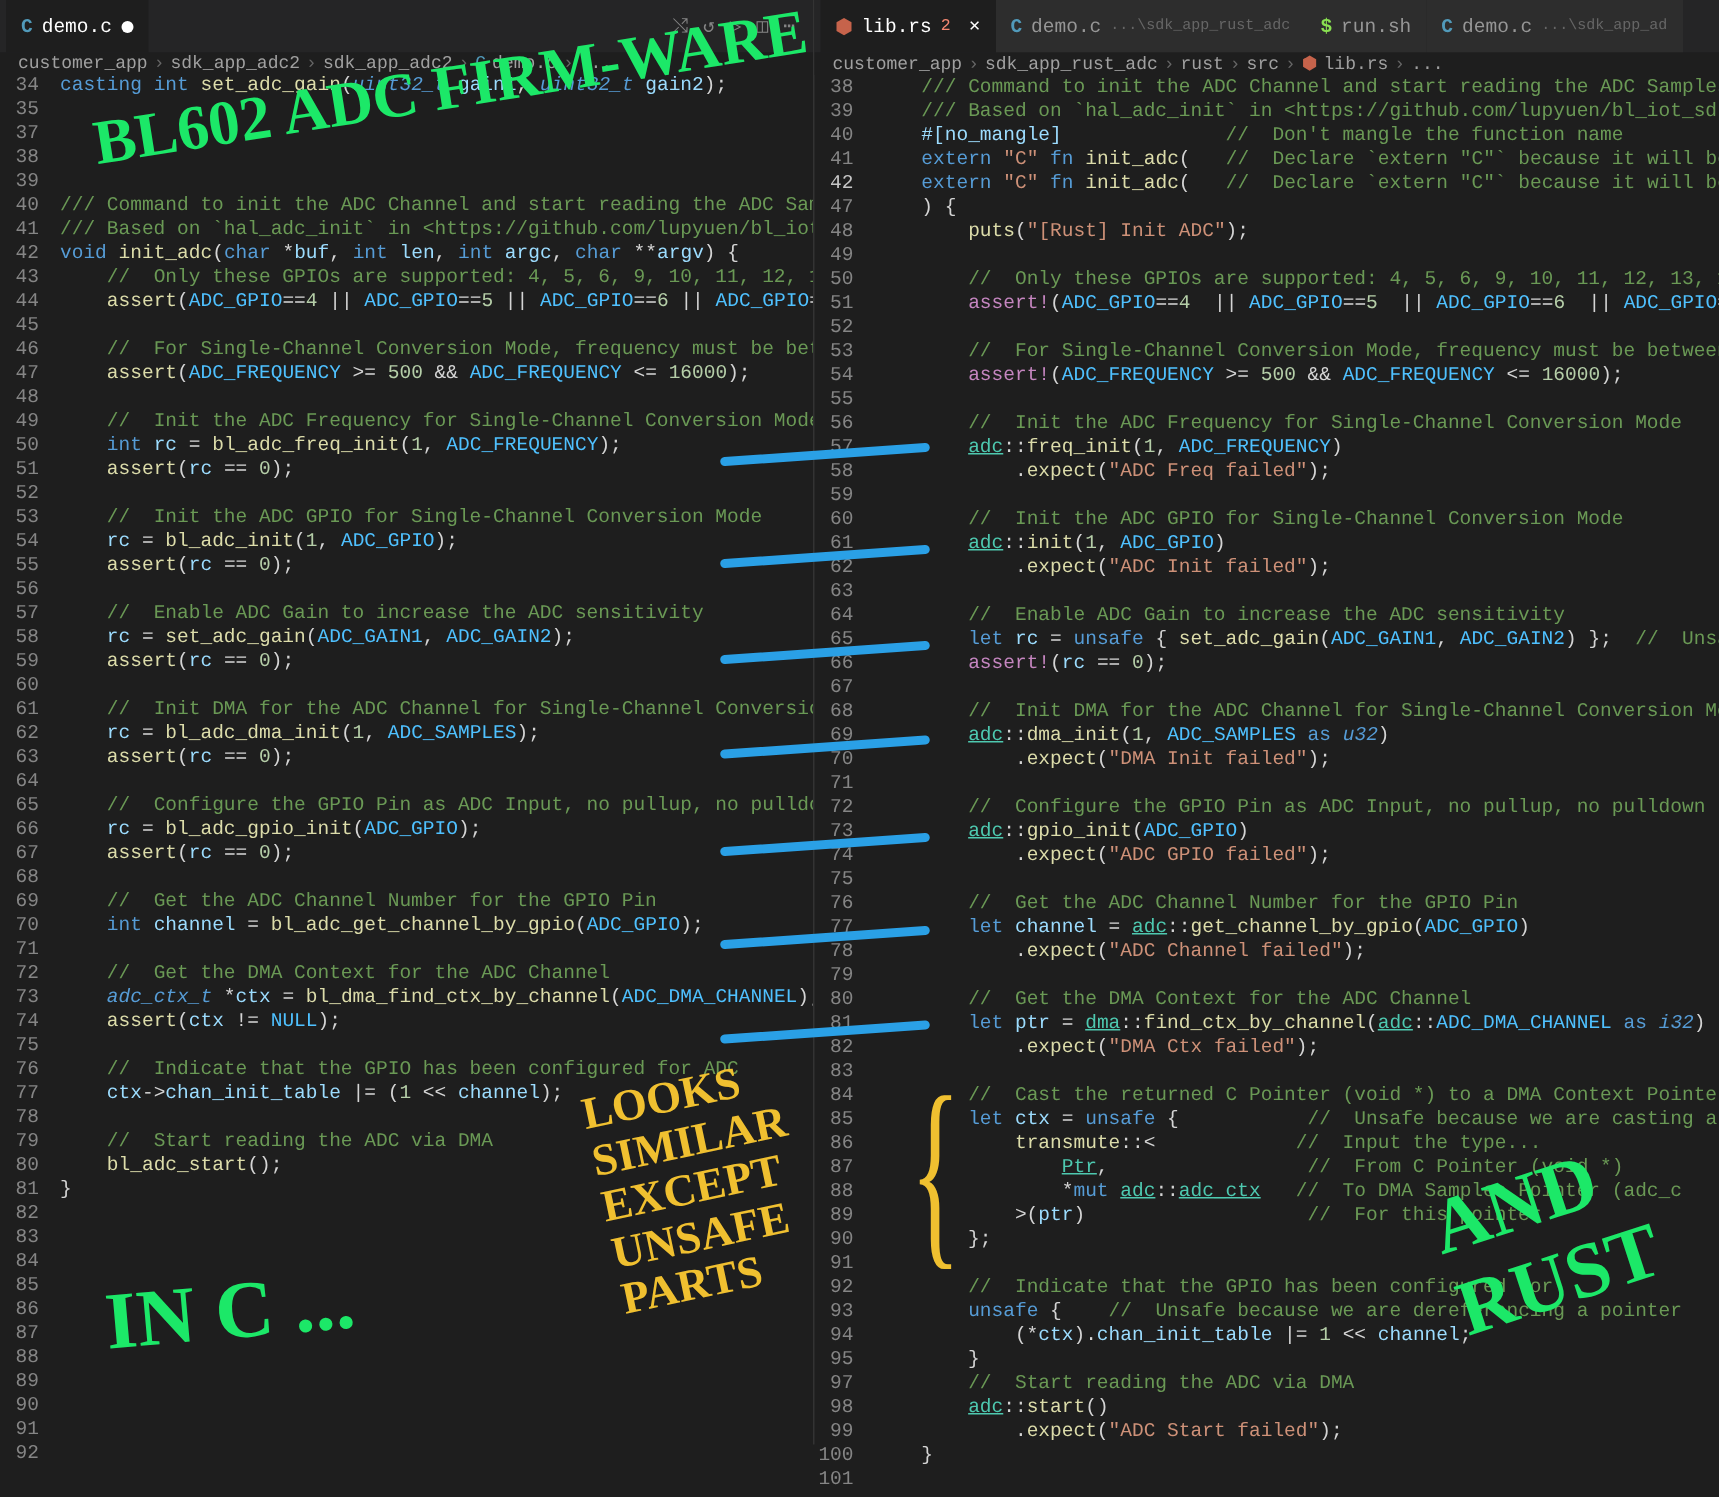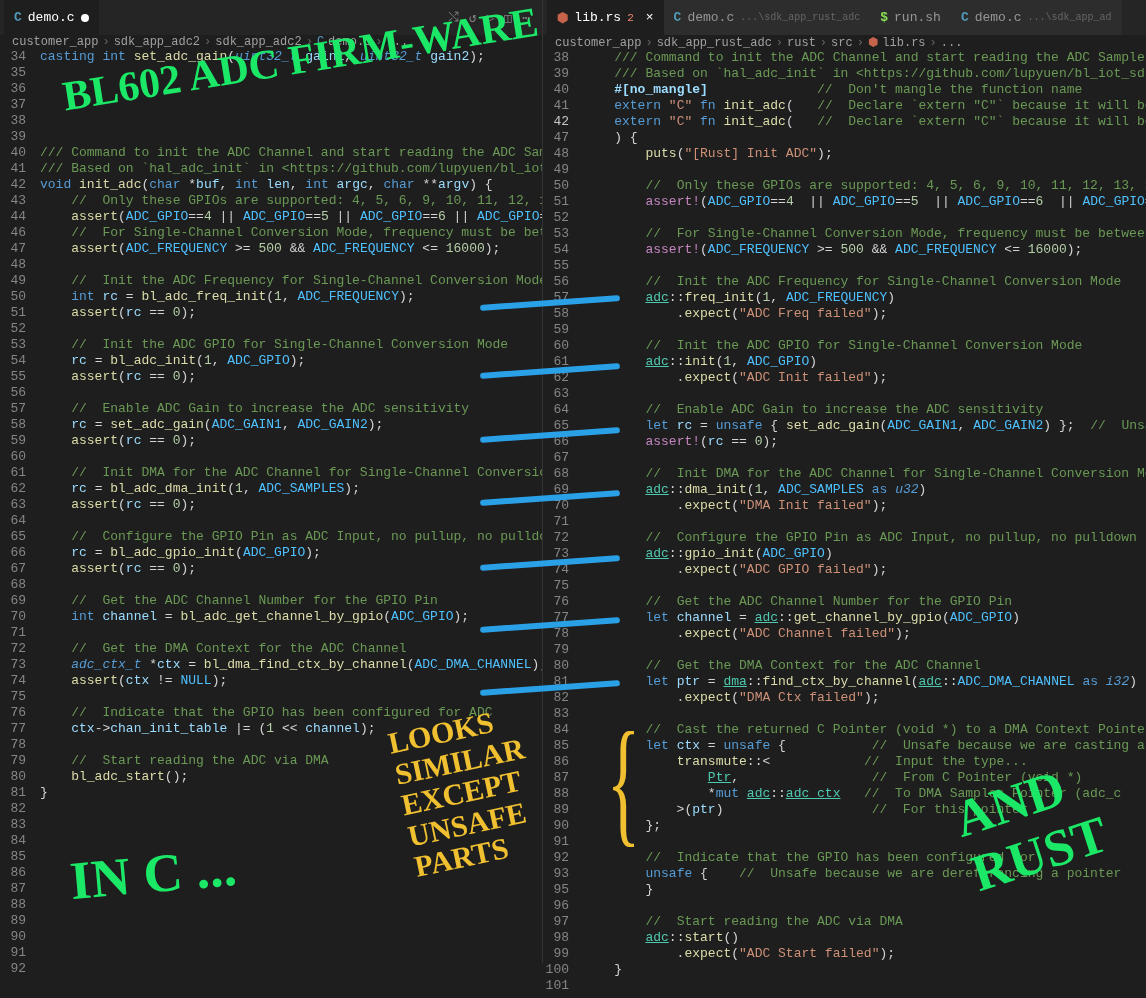--- a/index.html
+++ b/index.html
@@ -32,21 +32,21 @@
   .c-comment { color:#6a9955; }
   .c-keyword { color:#569cd6; }
   .c-type { color:#569cd6;font-style:italic; }
   .c-func { color:#dcdcaa; }
   .c-var { color:#9cdcfe; }
   .c-num { color:#b5cea8; }
   .c-str { color:#ce9178; }
   .c-macro { color:#c586c0; }
   .c-const { color:#4fc1ff; }
   .c-ns { color:#4ec9b0;text-decoration:underline; }
-  .r-attr { color:#9cdcfe;font-weight:bold; }
+  .r-attr { color:#9cdcfe; }
   .main { display:flex; height:963px; }
   
   .hand { position:absolute; font-family:"Comic Sans MS","Bradley Hand",cursive; font-weight:bold; pointer-events:none; transform-origin:center; }
   .hand-green { color:#1ce868; }
   .hand-yellow { color:#f0c030; }
   .arrow-blue { position:absolute; height:6px; background:#2aa0e6; border-radius:3px; pointer-events:none; }
   .brace-yellow { position:absolute; color:#f0c030; font-size:140px; font-family:serif; pointer-events:none; transform:scaleX(0.5); }
 </style>
 </head>
 <body>
@@ -76,29 +76,29 @@
       <span>sdk_app_adc2</span>
         <span class="sep">›</span>
       <span class="icon-c2">C</span>
       <span>demo.c</span>
         <span class="sep">›</span>
       <span>...</span>
     </div>
     <div class="editor" id="ed-left">
         <div class="line"><div class="gutter">34</div><div class="code"><span class="c-keyword">casting</span> <span class="c-keyword">int</span> <span class="c-func">set_adc_gain</span>(<span class="c-type">uint32_t</span> <span class="c-var">gain1</span>, <span class="c-type">uint32_t</span> <span class="c-var">gain2</span>);</div></div>
         <div class="line"><div class="gutter">35</div><div class="code"></div></div>
-        <div class="line"><div class="gutter">36</div><div class="code"></div></div>
         <div class="line"><div class="gutter">37</div><div class="code"></div></div>
         <div class="line"><div class="gutter">38</div><div class="code"></div></div>
         <div class="line"><div class="gutter">39</div><div class="code"></div></div>
         <div class="line"><div class="gutter">40</div><div class="code"><span class="c-comment">/// Command to init the ADC Channel and start reading the ADC Samples</span></div></div>
         <div class="line"><div class="gutter">41</div><div class="code"><span class="c-comment">/// Based on `hal_adc_init` in &lt;https://github.com/lupyuen/bl_iot_sd</span></div></div>
         <div class="line"><div class="gutter">42</div><div class="code"><span class="c-keyword">void</span> <span class="c-func">init_adc</span>(<span class="c-keyword">char</span> *<span class="c-var">buf</span>, <span class="c-keyword">int</span> <span class="c-var">len</span>, <span class="c-keyword">int</span> <span class="c-var">argc</span>, <span class="c-keyword">char</span> **<span class="c-var">argv</span>) {</div></div>
         <div class="line"><div class="gutter">43</div><div class="code">    <span class="c-comment">//  Only these GPIOs are supported: 4, 5, 6, 9, 10, 11, 12, 13,</span></div></div>
         <div class="line"><div class="gutter">44</div><div class="code">    <span class="c-func">assert</span>(<span class="c-const">ADC_GPIO</span>==<span class="c-num">4</span> || <span class="c-const">ADC_GPIO</span>==<span class="c-num">5</span> || <span class="c-const">ADC_GPIO</span>==<span class="c-num">6</span> || <span class="c-const">ADC_GPIO</span>==</div></div>
+        <div class="line"><div class="gutter">45</div><div class="code"></div></div>
         <div class="line"><div class="gutter">46</div><div class="code">    <span class="c-comment">//  For Single-Channel Conversion Mode, frequency must be betwe</span></div></div>
         <div class="line"><div class="gutter">47</div><div class="code">    <span class="c-func">assert</span>(<span class="c-const">ADC_FREQUENCY</span> &gt;= <span class="c-num">500</span> &amp;&amp; <span class="c-const">ADC_FREQUENCY</span> &lt;= <span class="c-num">16000</span>);</div></div>
         <div class="line"><div class="gutter">48</div><div class="code"></div></div>
         <div class="line"><div class="gutter">49</div><div class="code">    <span class="c-comment">//  Init the ADC Frequency for Single-Channel Conversion Mode</span></div></div>
         <div class="line"><div class="gutter">50</div><div class="code">    <span class="c-keyword">int</span> <span class="c-var">rc</span> = <span class="c-func">bl_adc_freq_init</span>(<span class="c-num">1</span>, <span class="c-const">ADC_FREQUENCY</span>);</div></div>
         <div class="line"><div class="gutter">51</div><div class="code">    <span class="c-func">assert</span>(<span class="c-var">rc</span> == <span class="c-num">0</span>);</div></div>
         <div class="line"><div class="gutter">52</div><div class="code"></div></div>
         <div class="line"><div class="gutter">53</div><div class="code">    <span class="c-comment">//  Init the ADC GPIO for Single-Channel Conversion Mode</span></div></div>
         <div class="line"><div class="gutter">54</div><div class="code">    <span class="c-var">rc</span> = <span class="c-func">bl_adc_init</span>(<span class="c-num">1</span>, <span class="c-const">ADC_GPIO</span>);</div></div>
         <div class="line"><div class="gutter">55</div><div class="code">    <span class="c-func">assert</span>(<span class="c-var">rc</span> == <span class="c-num">0</span>);</div></div>
@@ -225,22 +225,22 @@
         <div class="line"><div class="gutter">84</div><div class="code">        <span class="c-comment">//  Cast the returned C Pointer (void *) to a DMA Context Pointer (adc_</span></div></div>
         <div class="line"><div class="gutter">85</div><div class="code">        <span class="c-keyword">let</span> <span class="c-var">ctx</span> = <span class="c-keyword">unsafe</span> {           <span class="c-comment">//  Unsafe because we are casting a pointer</span></div></div>
         <div class="line"><div class="gutter">86</div><div class="code">            <span class="c-func">transmute</span>::&lt;            <span class="c-comment">//  Input the type...</span></div></div>
         <div class="line"><div class="gutter">87</div><div class="code">                <span class="c-ns">Ptr</span>,                 <span class="c-comment">//  From C Pointer (void *)</span></div></div>
         <div class="line"><div class="gutter">88</div><div class="code">                *<span class="c-keyword">mut</span> <span class="c-ns">adc</span>::<span class="c-ns">adc_ctx</span>   <span class="c-comment">//  To DMA Samples Pointer (adc_c</span></div></div>
         <div class="line"><div class="gutter">89</div><div class="code">            &gt;(<span class="c-var">ptr</span>)                   <span class="c-comment">//  For this pointer</span></div></div>
         <div class="line"><div class="gutter">90</div><div class="code">        };</div></div>
         <div class="line"><div class="gutter">91</div><div class="code"></div></div>
         <div class="line"><div class="gutter">92</div><div class="code">        <span class="c-comment">//  Indicate that the GPIO has been configured for</span></div></div>
         <div class="line"><div class="gutter">93</div><div class="code">        <span class="c-keyword">unsafe</span> {    <span class="c-comment">//  Unsafe because we are dereferencing a pointer</span></div></div>
+        <div class="line"><div class="gutter">94</div><div class="code">            (*<span class="c-var">ctx</span>).<span class="c-var">chan_init_table</span> |= <span class="c-num">1</span> &lt;&lt; <span class="c-var">channel</span>;</div></div>
         <div class="line"><div class="gutter">95</div><div class="code">        }</div></div>
-        <div class="line"><div class="gutter">96</div><div class="code"></div></div>
         <div class="line"><div class="gutter">97</div><div class="code">        <span class="c-comment">//  Start reading the ADC via DMA</span></div></div>
         <div class="line"><div class="gutter">98</div><div class="code">        <span class="c-ns">adc</span>::<span class="c-func">start</span>()</div></div>
         <div class="line"><div class="gutter">99</div><div class="code">            .<span class="c-func">expect</span>(<span class="c-str">"ADC Start failed"</span>);</div></div>
         <div class="line"><div class="gutter">100</div><div class="code">    }</div></div>
         <div class="line"><div class="gutter">101</div><div class="code"></div></div>
       </div>
   </div>
 </div>
 
 <div class="hand hand-green" style="left:60px; top:35px; font-size:42px; transform:rotate(-9deg);">BL602 ADC FIRM-WARE</div>

